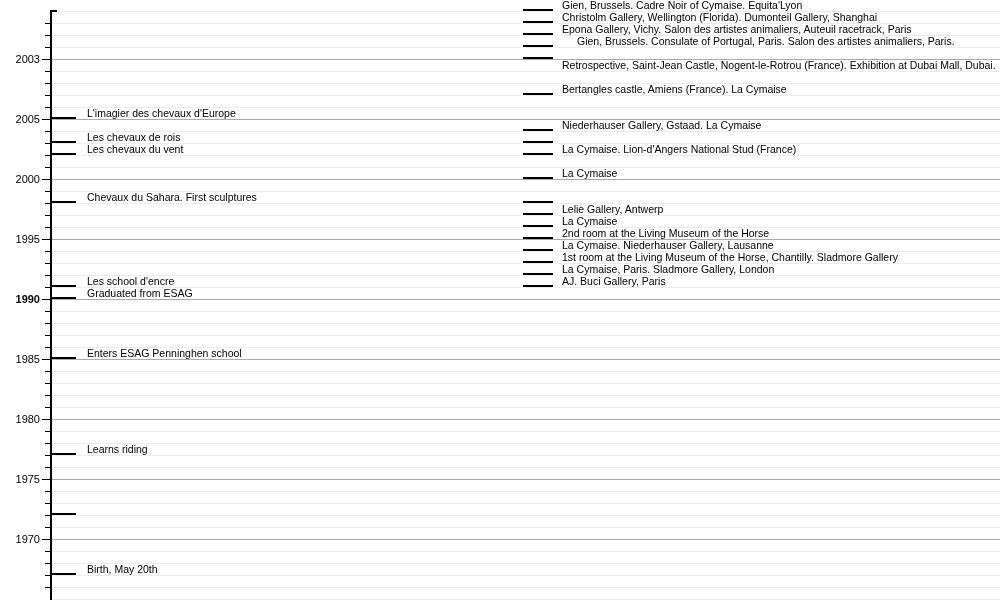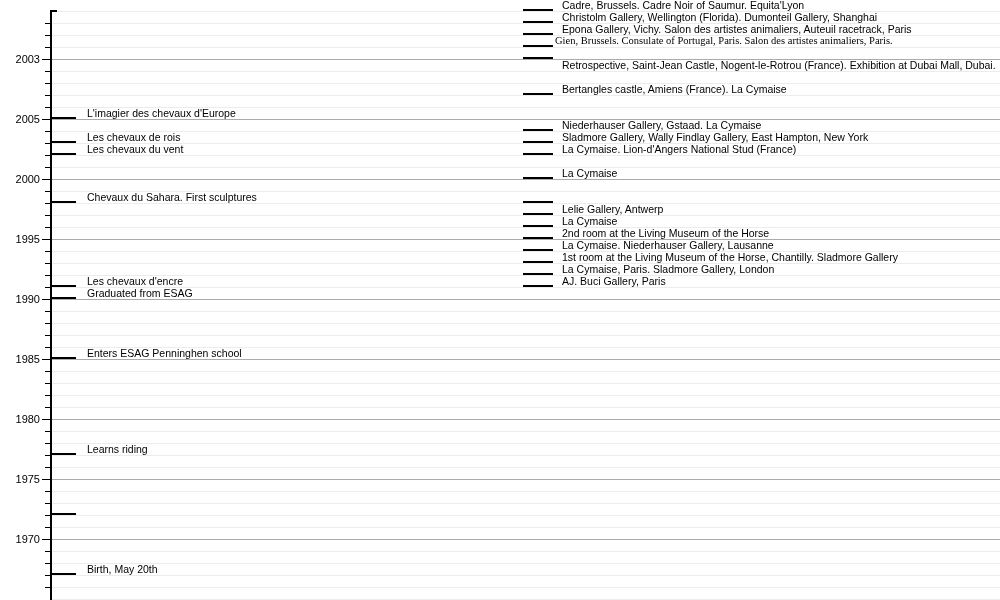--- a/index.html
+++ b/index.html
@@ -135,21 +135,21 @@
       <div class="axis-tick" style="left: 45px; width: 6px; top: 394.8px;"></div>
       <div class="axis-tick" style="left: 45px; width: 6px; top: 382.8px;"></div>
       <div class="axis-tick" style="left: 45px; width: 6px; top: 370.8px;"></div>
       <div class="axis-tick" style="left: 41.5px; width: 9.5px; top: 358.8px;"></div>
       <div class="year-label" style="top: 352.4px;">1985</div>
       <div class="axis-tick" style="left: 45px; width: 6px; top: 346.8px;"></div>
       <div class="axis-tick" style="left: 45px; width: 6px; top: 334.8px;"></div>
       <div class="axis-tick" style="left: 45px; width: 6px; top: 322.8px;"></div>
       <div class="axis-tick" style="left: 45px; width: 6px; top: 310.8px;"></div>
       <div class="axis-tick" style="left: 41.5px; width: 9.5px; top: 298.8px;"></div>
-      <div class="year-label" style="top: 292.4px;">1990</div>
+      <div class="year-label" style="top: 292.4px; font-weight: bold;">1990</div>
       <div class="axis-tick" style="left: 45px; width: 6px; top: 286.8px;"></div>
       <div class="axis-tick" style="left: 45px; width: 6px; top: 274.8px;"></div>
       <div class="axis-tick" style="left: 45px; width: 6px; top: 262.8px;"></div>
       <div class="axis-tick" style="left: 45px; width: 6px; top: 250.8px;"></div>
       <div class="axis-tick" style="left: 41.5px; width: 9.5px; top: 238.8px;"></div>
       <div class="year-label" style="top: 232.4px;">1995</div>
       <div class="axis-tick" style="left: 45px; width: 6px; top: 226.8px;"></div>
       <div class="axis-tick" style="left: 45px; width: 6px; top: 214.8px;"></div>
       <div class="axis-tick" style="left: 45px; width: 6px; top: 202.8px;"></div>
       <div class="axis-tick" style="left: 45px; width: 6px; top: 190.8px;"></div>
@@ -174,48 +174,47 @@
   <div class="layer" id="events-left">
       <div class="event-tick" style="left: 51px; width: 25px; top: 117.2px; background: rgb(0, 0, 0);"></div>
       <div class="event-label" style="left: 87px; top: 107.2px;">L'imagier des chevaux d'Europe</div>
       <div class="event-tick" style="left: 51px; width: 25px; top: 141.2px; background: rgb(0, 0, 0);"></div>
       <div class="event-label" style="left: 87px; top: 131.2px;">Les chevaux de rois</div>
       <div class="event-tick" style="left: 51px; width: 25px; top: 153.2px; background: rgb(0, 0, 0);"></div>
       <div class="event-label" style="left: 87px; top: 143.2px; text-align: right;">Les chevaux du vent</div>
       <div class="event-tick" style="left: 51px; width: 25px; top: 201.2px; background: rgb(0, 0, 0);"></div>
       <div class="event-label" style="left: 87px; top: 191.2px;">Chevaux du Sahara. First sculptures</div>
       <div class="event-tick" style="left: 51px; width: 25px; top: 285.2px; background: rgb(0, 0, 0);"></div>
-      <div class="event-label" style="left: 87px; top: 275.2px;">Les chevaux d'encre</div>
+      <div class="event-label" style="left: 87px; top: 275.2px;">Les school d'encre</div>
       <div class="event-tick" style="left: 51px; width: 25px; top: 297.2px; background: rgb(0, 0, 0);"></div>
       <div class="event-label" style="left: 87px; top: 287.2px;">Graduated from ESAG</div>
       <div class="event-tick" style="left: 51px; width: 25px; top: 357.2px; background: rgb(0, 0, 0);"></div>
       <div class="event-label" style="left: 87px; top: 347.2px;">Enters ESAG Penninghen school</div>
       <div class="event-tick" style="left: 51px; width: 25px; top: 453.2px; background: rgb(0, 0, 0);"></div>
       <div class="event-label" style="left: 87px; top: 443.2px;">Learns riding</div>
       <div class="event-tick" style="left: 51px; width: 25px; top: 513.2px; background: rgb(0, 0, 0);"></div>
       <div class="event-tick" style="left: 51px; width: 25px; top: 573.2px; background: rgb(0, 0, 0);"></div>
       <div class="event-label" style="left: 87px; top: 563.2px;">Birth, May 20th</div>
     </div>
   <div class="layer" id="events-right">
       <div class="event-tick" style="left: 522.5px; width: 30px; top: 9.2px; background: rgb(0, 0, 0);"></div>
-      <div class="event-label" style="left: 562px; top: -0.8px;">Cadre, Brussels. Cadre Noir of Saumur. Equita'Lyon</div>
+      <div class="event-label" style="left: 562px; top: -0.8px;">Gien, Brussels. Cadre Noir of Cymaise. Equita'Lyon</div>
       <div class="event-tick" style="left: 522.5px; width: 30px; top: 21.2px; background: rgb(0, 0, 0);"></div>
       <div class="event-label" style="left: 562px; top: 11.2px;">Christolm Gallery, Wellington (Florida). Dumonteil Gallery, Shanghai</div>
       <div class="event-tick" style="left: 522.5px; width: 30px; top: 33.2px; background: rgb(0, 0, 0);"></div>
       <div class="event-label" style="left: 562px; top: 23.2px;">Epona Gallery, Vichy. Salon des artistes animaliers, Auteuil racetrack, Paris</div>
       <div class="event-tick" style="left: 522.5px; width: 30px; top: 45.2px; background: rgb(0, 0, 0);"></div>
-      <div class="event-label" style="left: 555px; top: 35.2px; font-family: Liberation Serif, serif;">Gien, Brussels. Consulate of Portugal, Paris. Salon des artistes animaliers, Paris.</div>
+      <div class="event-label" style="left: 577px; top: 35.2px;">Gien, Brussels. Consulate of Portugal, Paris. Salon des artistes animaliers, Paris.</div>
       <div class="event-tick" style="left: 522.5px; width: 30px; top: 57.2px; background: rgb(0, 0, 0);"></div>
       <div class="event-label" style="left: 562px; top: 59px;">Retrospective, Saint-Jean Castle, Nogent-le-Rotrou (France). Exhibition at Dubai Mall, Dubai.</div>
       <div class="event-tick" style="left: 522.5px; width: 30px; top: 93.2px; background: rgb(0, 0, 0);"></div>
       <div class="event-label" style="left: 562px; top: 83.2px;">Bertangles castle, Amiens (France). La Cymaise</div>
       <div class="event-tick" style="left: 522.5px; width: 30px; top: 129.2px; background: rgb(0, 0, 0);"></div>
       <div class="event-label" style="left: 562px; top: 119.2px;">Niederhauser Gallery, Gstaad. La Cymaise</div>
       <div class="event-tick" style="left: 522.5px; width: 30px; top: 141.2px; background: rgb(0, 0, 0);"></div>
-      <div class="event-label" style="left: 562px; top: 131.2px;">Sladmore Gallery, Wally Findlay Gallery, East Hampton, New York</div>
       <div class="event-tick" style="left: 522.5px; width: 30px; top: 153.2px; background: rgb(0, 0, 0);"></div>
       <div class="event-label" style="left: 562px; top: 143.2px;">La Cymaise. Lion-d'Angers National Stud (France)</div>
       <div class="event-tick" style="left: 522.5px; width: 30px; top: 177.2px; background: rgb(0, 0, 0);"></div>
       <div class="event-label" style="left: 562px; top: 167.2px;">La Cymaise</div>
       <div class="event-tick" style="left: 522.5px; width: 30px; top: 201.2px; background: rgb(0, 0, 0);"></div>
       <div class="event-tick" style="left: 522.5px; width: 30px; top: 213.2px; background: rgb(0, 0, 0);"></div>
       <div class="event-label" style="left: 562px; top: 203.2px;">Lelie Gallery, Antwerp</div>
       <div class="event-tick" style="left: 522.5px; width: 30px; top: 225.2px; background: rgb(0, 0, 0);"></div>
       <div class="event-label" style="left: 562px; top: 215.2px;">La Cymaise</div>
       <div class="event-tick" style="left: 522.5px; width: 30px; top: 237.2px; background: rgb(0, 0, 0);"></div>

